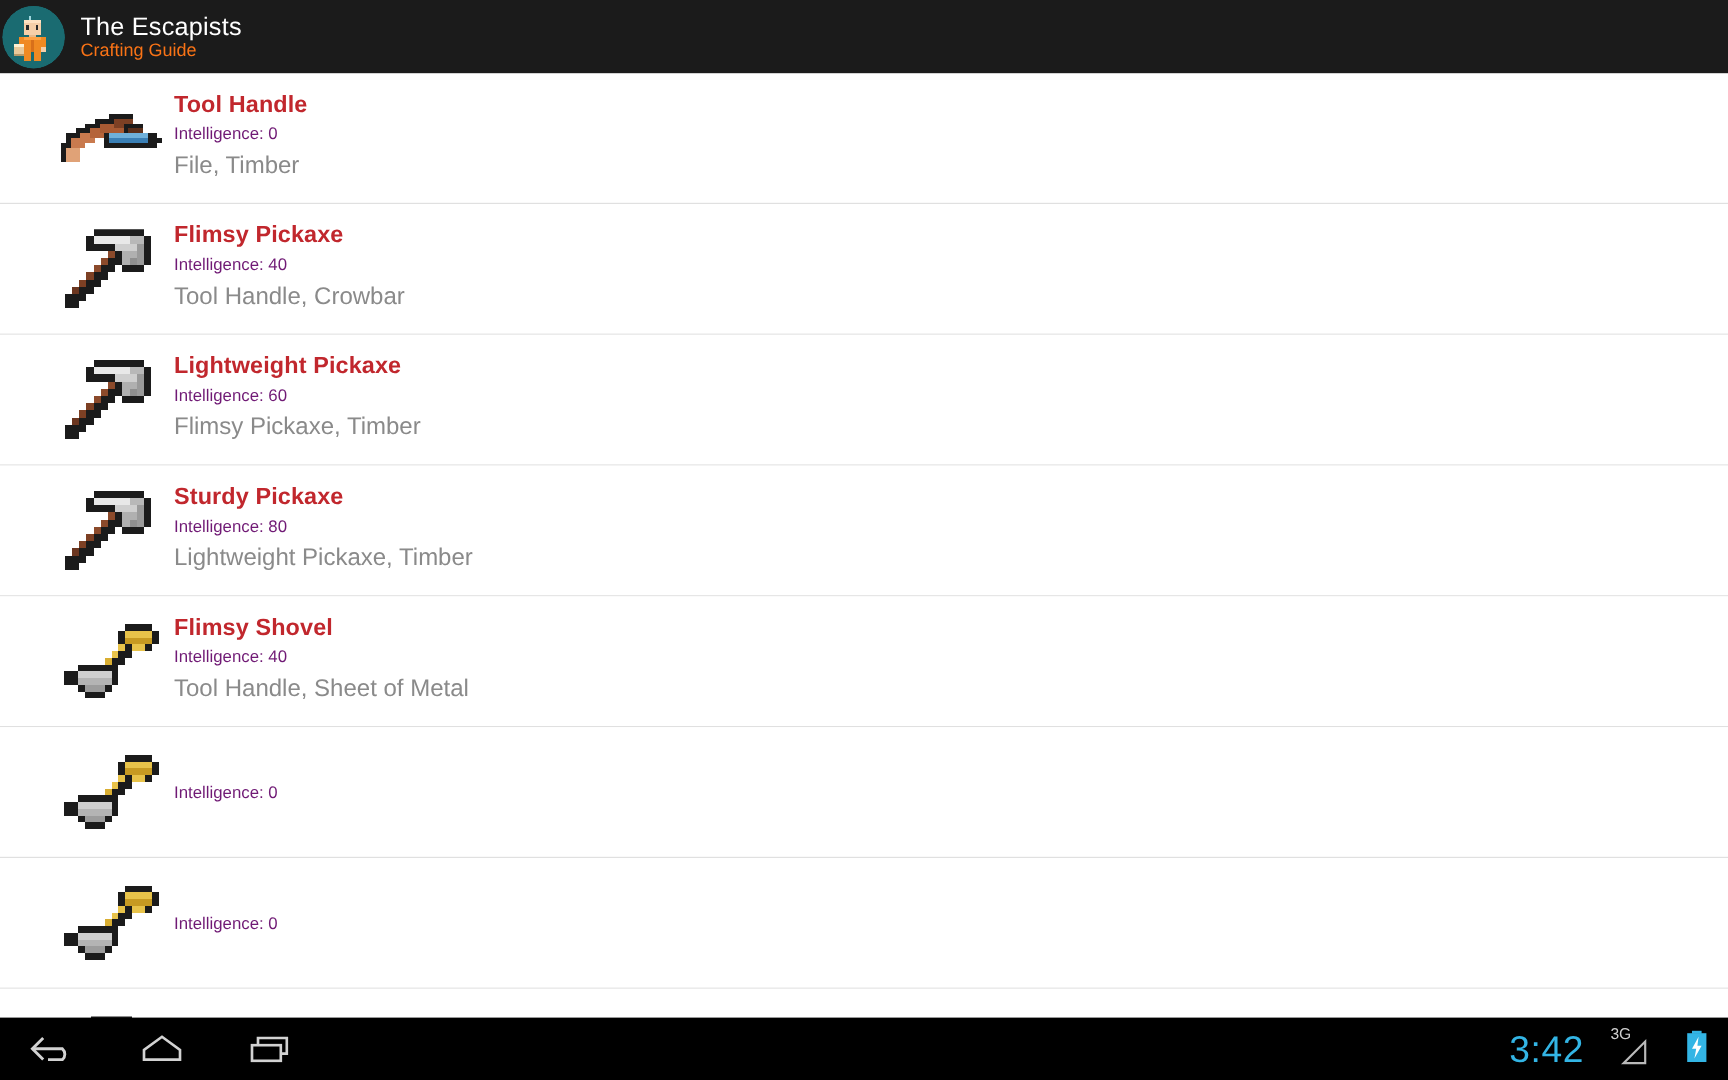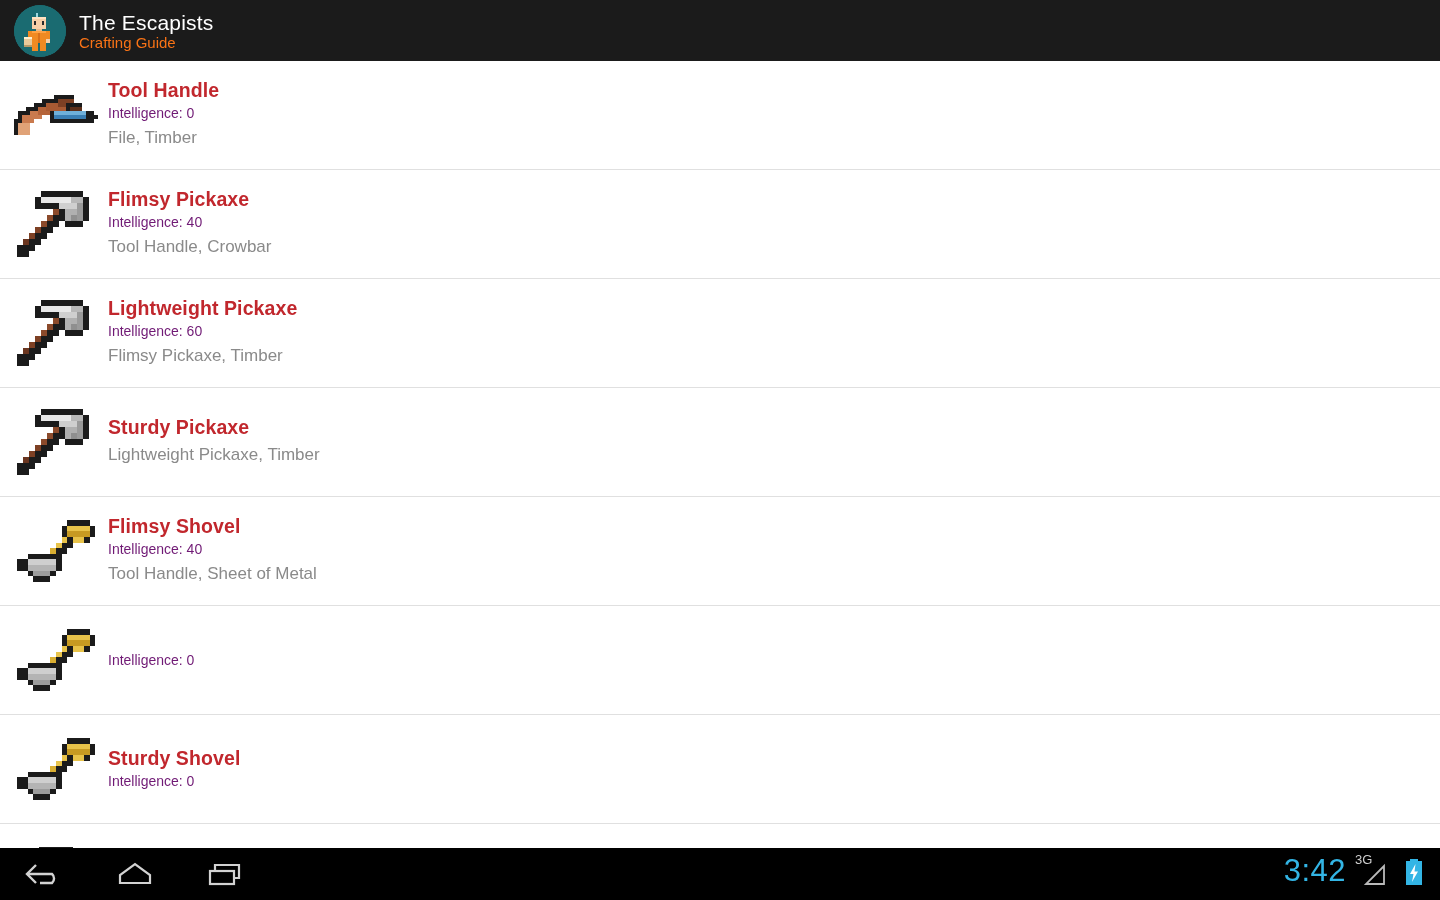--- a/index.html
+++ b/index.html
@@ -15,21 +15,21 @@
     width:1440px; height:900px;
     background:#ffffff;
   }
 
   
   .actionbar {
     position:absolute; top:0; left:0;
     width:1440px; height:61px;
     background:#1b1b1b;
     display:flex; align-items:center;
-    padding-left:14px;
+    padding-left:2px;
     z-index:5;
   }
   .app-icon {
     width:52px; height:52px;
     border-radius:50%;
     background:#1a6b71;
     position:relative;
     flex:0 0 auto;
     overflow:hidden;
   }
@@ -60,20 +60,21 @@
     overflow:hidden;
     background:#ffffff;
   }
   .row {
     position:relative;
     height:109px;
     display:flex;
     align-items:center;
     background:#ffffff;
     border-bottom:1px solid #e0e0e0;
+    padding-left:37px;
   }
   .row .thumb {
     width:96px;
     height:72px;
     margin-left:8px;
     flex:0 0 auto;
     display:flex; align-items:center; justify-content:center;
   }
   .row .thumb svg { display:block; image-rendering:pixelated; }
 
@@ -91,42 +92,42 @@
     letter-spacing:.1px;
   }
   .r-stat {
     color:#701a75;
     font-size:14px;
     font-weight:400;
     line-height:1.5;
   }
   .r-ing {
     color:#8a8a8a;
-    font-size:17px;
+    font-size:20px;
     font-weight:400;
     line-height:1.65;
   }
 
   
   .navbar {
     position:absolute;
     left:0; bottom:0;
     width:1440px; height:52px;
     background:#000000;
     display:flex; align-items:center;
     z-index:6;
   }
   .nav-btn {
     width:90px; height:52px;
     display:flex; align-items:center; justify-content:center;
   }
   .nav-spacer { flex:1 1 auto; }
   .statusarea {
-    display:flex; align-items:flex-start;
-    padding-right:14px; gap:11px;
+    display:flex; align-items:center;
+    padding-right:14px; gap:24px;
   }
   .clock {
     color:#33b5e5;
     font-size:31px;
     font-weight:400;
     line-height:1;
     letter-spacing:.5px;
   }
   .net-wrap { position:relative; width:34px; height:34px; }
   .net-label {
@@ -310,20 +311,21 @@
           <rect x="3" y="6" width="1" height="1" fill="#7d4024"></rect>
           <rect x="2" y="7" width="2" height="2" fill="#1b1b1b"></rect>
           <rect x="2" y="7" width="1" height="1" fill="#7d4024"></rect>
           <rect x="1" y="8" width="2" height="2" fill="#1b1b1b"></rect>
           <rect x="1" y="8" width="1" height="1" fill="#6b3620"></rect>
           <rect x="0" y="9" width="2" height="2" fill="#1b1b1b"></rect>
         </svg>
       </div>
       <div class="info">
         <span class="r-name">Sturdy Pickaxe</span>
+        <span class="r-stat">Intelligence: 80</span>
         <span class="r-ing">Lightweight Pickaxe, Timber</span>
       </div>
     </div>
 
     <div class="row">
       <div class="thumb">
         <svg width="80" height="62" viewBox="0 0 14 11" shape-rendering="crispEdges" xmlns="http://www.w3.org/2000/svg">
 
           <rect x="9" y="0" width="4" height="1" fill="#1b1b1b"></rect>
           <rect x="9" y="1" width="4" height="1" fill="#e8c34a"></rect>
@@ -417,21 +419,20 @@
           <rect x="2" y="7" width="5" height="1" fill="#cfcfcf"></rect>
           <rect x="1" y="8" width="7" height="1" fill="#1b1b1b"></rect>
           <rect x="2" y="8" width="5" height="1" fill="#b4b4b4"></rect>
           <rect x="2" y="9" width="5" height="1" fill="#1b1b1b"></rect>
           <rect x="3" y="9" width="3" height="1" fill="#9c9c9c"></rect>
           <rect x="3" y="10" width="3" height="1" fill="#1b1b1b"></rect>
           <rect x="0" y="7" width="1" height="2" fill="#1b1b1b"></rect>
         </svg>
       </div>
       <div class="info">
-        <span class="r-name">Sturdy Shovel</span>
         <span class="r-stat">Intelligence: 0</span>
       </div>
     </div>
 
     <div class="row">
       <div class="thumb">
         <svg width="80" height="62" viewBox="0 0 14 11" shape-rendering="crispEdges" xmlns="http://www.w3.org/2000/svg">
           <rect x="4" y="0" width="6" height="1" fill="#1b1b1b"></rect>
           <rect x="5" y="1" width="4" height="2" fill="#b6b6b6"></rect>
           <rect x="4" y="3" width="2" height="6" fill="#1b1b1b"></rect>

